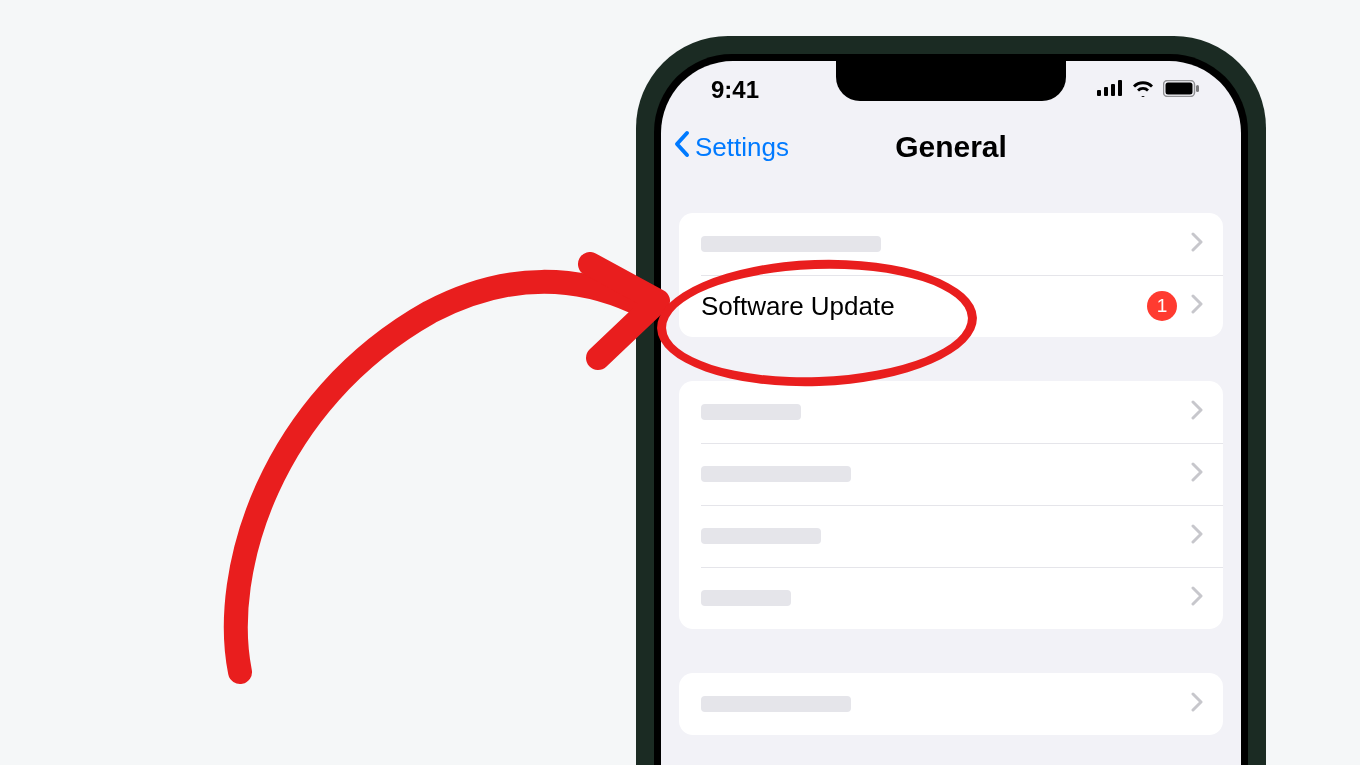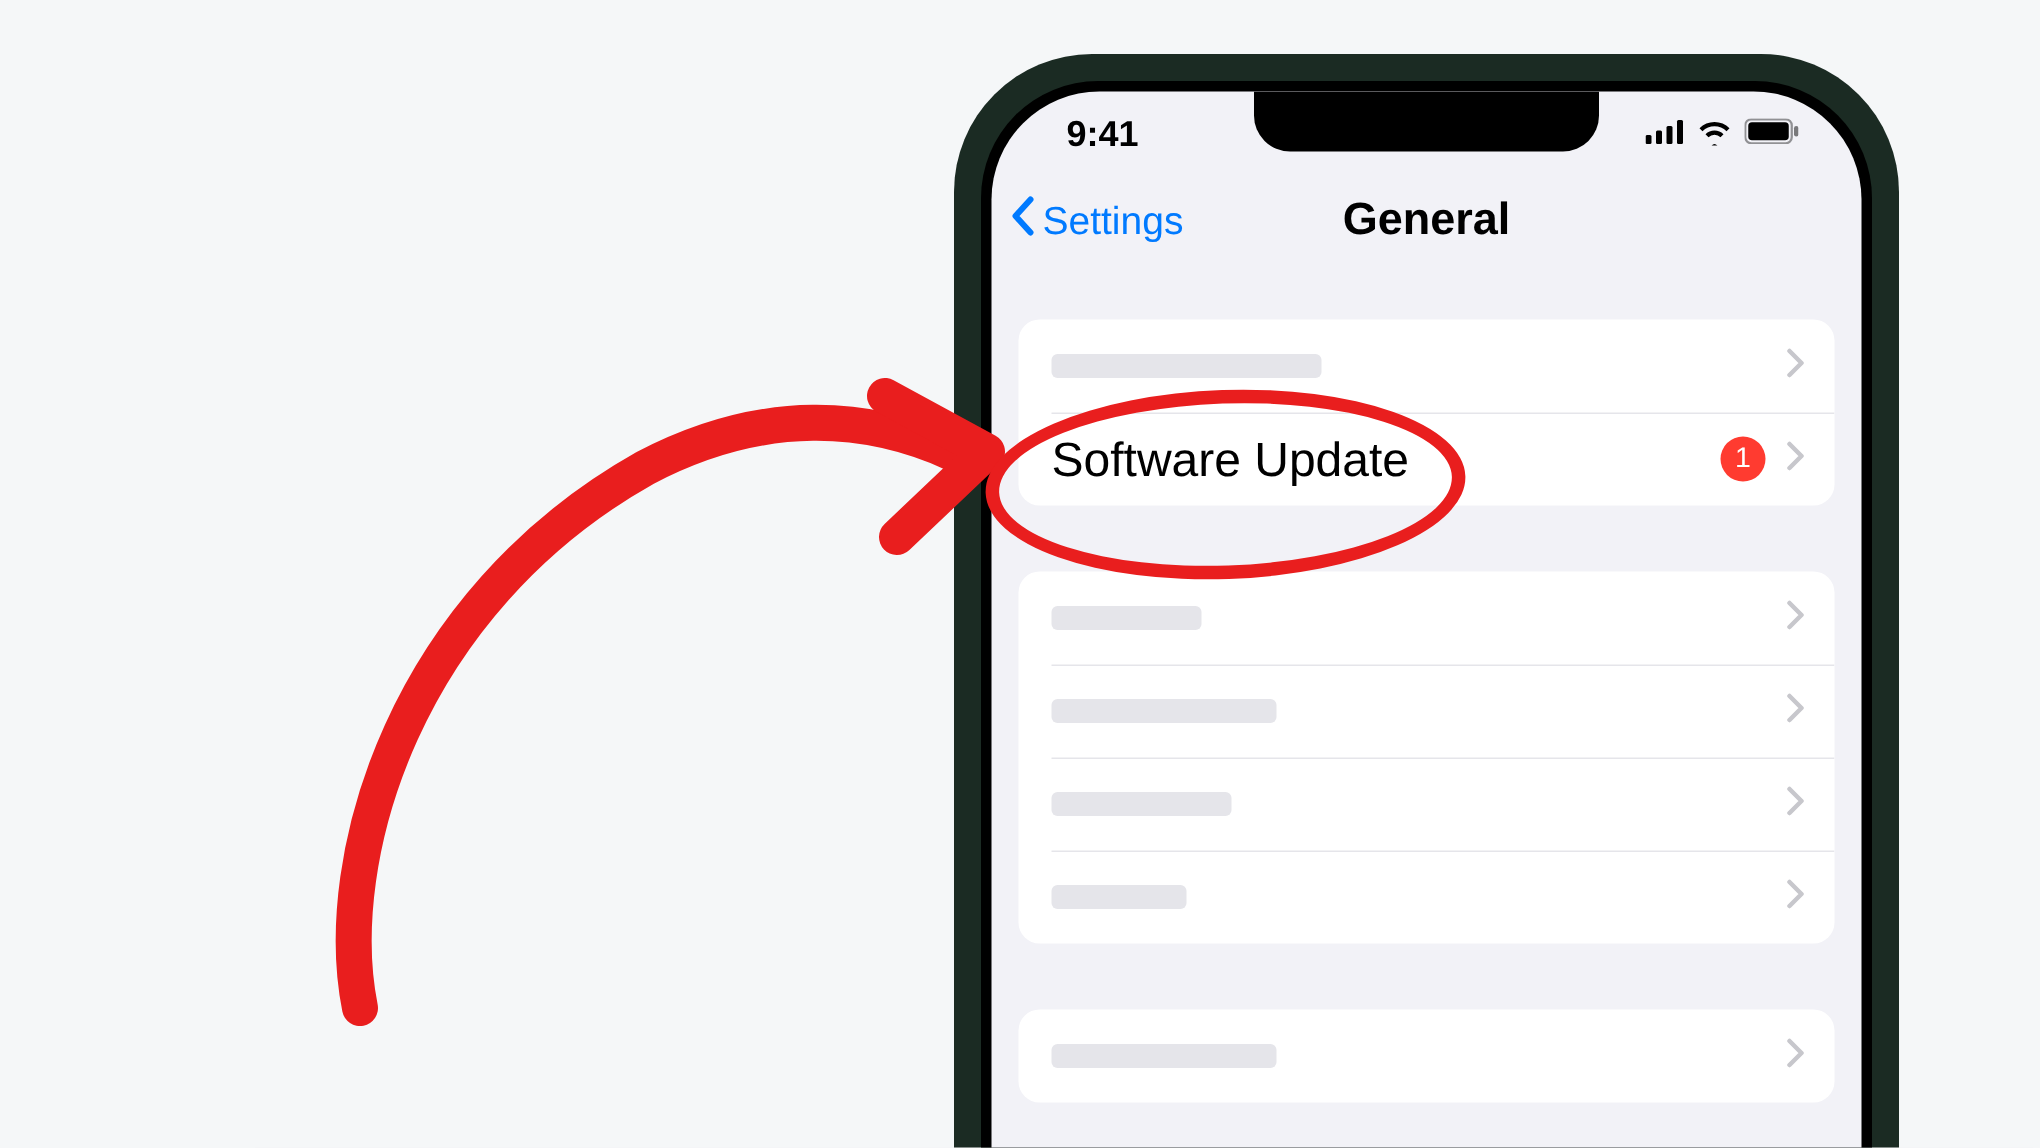--- a/index.html
+++ b/index.html
@@ -119,21 +119,21 @@
   .row + .row::before {
     content: "";
     position: absolute;
     left: 22px;
     right: 0;
     top: 0;
     height: 1px;
     background: #e5e5ea;
   }
   .row-label {
-    font-size: 32px;
+    font-size: 26px;
     color: #000;
     flex: 1;
   }
   .row-placeholder {
     background: #e5e5ea;
     border-radius: 4px;
     height: 16px;
   }
   .row-placeholder.w1 { width: 180px; }
   .row-placeholder.w2 { width: 100px; }

